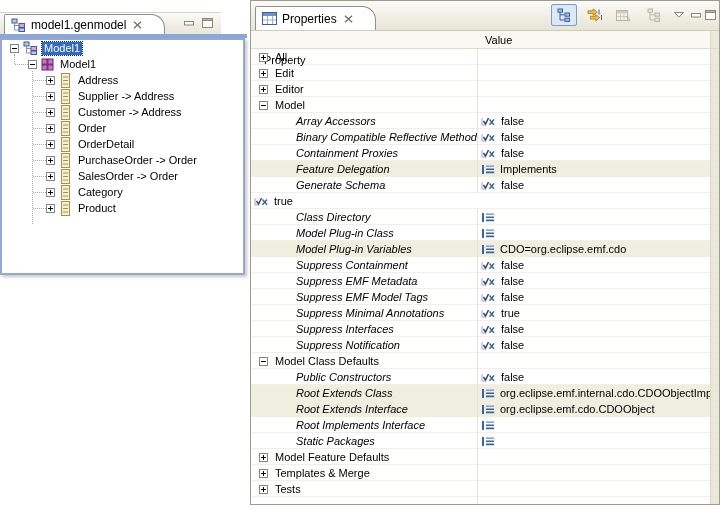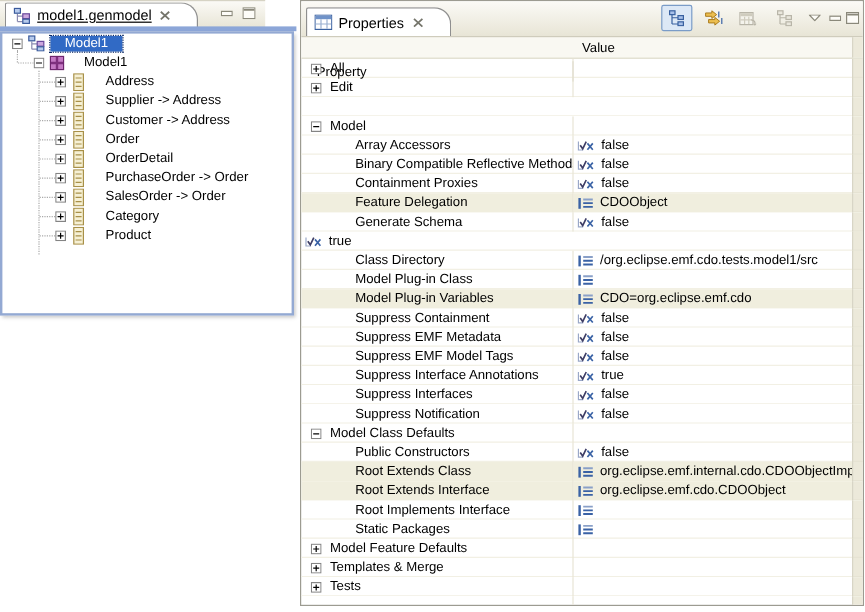--- a/index.html
+++ b/index.html
@@ -18,34 +18,34 @@
   }
   .tab{
     box-sizing:border-box;display:flex;align-items:center;gap:5px;
     background:#fff;border:1px solid #8f8f8f;border-bottom:none;
     border-radius:2px 14px 0 0;margin-left:4px;
     padding:0 22px 0 6px;font-size:12px;white-space:nowrap;
   }
   .closex{margin-left:2px;}
 
   
-  #editor-part{position:absolute;left:0;top:0;width:221px;height:268px;text-decoration:underline;}
+  #editor-part{position:absolute;left:0;top:12px;width:221px;height:268px;}
   #editor-part .tabbar{height:22px;border-top:1px solid #D6D3C4;}
   #editor-part .tab{height:21px;}
   .e-bluebar{position:absolute;left:0;top:22px;width:247px;height:4px;background:#8CA6D8;}
   .winbtns{position:absolute;right:8px;top:5px;display:flex;gap:8px;align-items:center;}
   .e-content{
     position:absolute;left:0;top:26px;width:241px;height:233px;
     border:2px solid #93A9D3;background:#fff;overflow:hidden;
     box-shadow:2px 2px 3px rgba(130,130,130,.45);
   }
   .tree-item{height:16px;display:flex;align-items:center;font-size:11px;white-space:nowrap;}
   .exp{display:inline-flex;flex:0 0 auto;margin-right:4px;}
   .tree-item .icn{margin-right:4px;}
-  .tree-label{padding:0 12px;line-height:13px;text-align:right;}
+  .tree-label{padding:0 2px;line-height:13px;text-align:right;}
   .tree-label.sel{background:#316AC5;color:#fff;outline:1px dotted #0E2B66;outline-offset:0px;}
   .hstub{flex:0 0 auto;width:13px;height:0;border-top:1px dotted #A9A9A9;margin-left:31px;}
   .rail{position:absolute;border-left:1px dotted #A9A9A9;width:0;}
   .railh{position:absolute;border-top:1px dotted #A9A9A9;height:0;}
 
   
   #props-part{
     position:absolute;left:250px;top:0;width:468px;height:503px;
     border:1px solid #9C9B91;background:#fff;overflow:hidden;
   }
@@ -60,21 +60,21 @@
     background:#F9F8F2;border-top:1px solid #CFCCBC;border-bottom:1px solid #DEDBCB;
     align-items:center;
   }
   .gh-c1{width:227px;box-sizing:border-box;padding-left:13px;height:100%;display:flex;align-items:center;border-right:1px solid #D6D3C3;margin-top:40px;}
   .gh-c2{flex:1;padding-left:7px;}
   .gh-fill{width:8px;height:100%;background:#ECE9DA;border-left:1px solid #D8D5C6;}
   .prow{display:flex;height:16px;font-size:11px;box-shadow:inset 0 -1px #F2F0E4;}
   .pc1{width:227px;box-sizing:border-box;display:flex;align-items:center;border-right:1px solid #E8E5D6;overflow:hidden;white-space:nowrap;}
   .pc1.cat{padding-left:8px;}
   .pc1.cat .exp{margin-right:7px;}
-  .pc1.child{padding-left:45px;}
+  .pc1.child{padding-left:45px;font-style:italic;}
   .pc2{flex:1;display:flex;align-items:center;gap:5px;overflow:hidden;white-space:nowrap;padding-left:3px;}
   .pfill{width:8px;background:#ECE9DA;border-left:1px solid #D8D5C6;box-shadow:inset 0 -1px #E6E3D3;}
   .prow.hl .pc1,.prow.hl .pc2{background:#F0EEDE;}
   .pname,.pval{line-height:15px;}
 </style>
 </head>
 <body>
 
 <section id="editor-part">
   <div class="tabbar">
@@ -400,20 +400,30 @@
               <path d="M2 4.5 H7" stroke="#000"></path>
               <path d="M4.5 2 V7" stroke="#000"></path>
             </svg>
           </span>
           <span class="pname">Edit</span>
         </div>
         <div class="pc2"></div>
         <div class="pfill"></div>
       </div>
       <div class="prow">
+        <div class="pc1 cat">
+          <span class="exp">
+            <svg width="9" height="9" viewBox="0 0 9 9">
+              <rect x="0.5" y="0.5" width="8" height="8" fill="#fff" stroke="#848484"></rect>
+              <path d="M2 4.5 H7" stroke="#000"></path>
+              <path d="M4.5 2 V7" stroke="#000"></path>
+            </svg>
+          </span>
+          <span class="pname">Editor</span>
+        </div>
         <div class="pc2"></div>
         <div class="pfill"></div>
       </div>
       <div class="prow">
         <div class="pc1 cat">
           <span class="exp">
             <svg width="9" height="9" viewBox="0 0 9 9">
               <rect x="0.5" y="0.5" width="8" height="8" fill="#fff" stroke="#848484"></rect>
               <path d="M2 4.5 H7" stroke="#000"></path>
             </svg>
@@ -476,21 +486,21 @@
           <span class="pname">Feature Delegation</span>
         </div>
         <div class="pc2">
           <span class="icn">
             <svg width="14" height="11" viewBox="0 0 14 11">
               <rect x="1" y="1" width="2" height="9" fill="#3A62A5"></rect>
               <path d="M5 2.2 H13" stroke="#8AA0C8" stroke-width="1.6"></path>
               <path d="M5 5.3 H13 M5 8.4 H13" stroke="#3A62A5" stroke-width="1.6"></path>
             </svg>
           </span>
-          <span class="pval">CDOObject</span>
+          <span class="pval">Implements</span>
         </div>
         <div class="pfill"></div>
       </div>
       <div class="prow">
         <div class="pc1 child">
           <span class="pname">Generate Schema</span>
         </div>
         <div class="pc2">
           <span class="icn">
             <svg width="15" height="11" viewBox="0 0 15 11">
@@ -521,21 +531,20 @@
           <span class="pname">Class Directory</span>
         </div>
         <div class="pc2">
           <span class="icn">
             <svg width="14" height="11" viewBox="0 0 14 11">
               <rect x="1" y="1" width="2" height="9" fill="#3A62A5"></rect>
               <path d="M5 2.2 H13" stroke="#8AA0C8" stroke-width="1.6"></path>
               <path d="M5 5.3 H13 M5 8.4 H13" stroke="#3A62A5" stroke-width="1.6"></path>
             </svg>
           </span>
-          <span class="pval">/org.eclipse.emf.cdo.tests.model1/src</span>
         </div>
         <div class="pfill"></div>
       </div>
       <div class="prow">
         <div class="pc1 child">
           <span class="pname">Model Plug-in Class</span>
         </div>
         <div class="pc2">
           <span class="icn">
             <svg width="14" height="11" viewBox="0 0 14 11">
@@ -606,21 +615,21 @@
               <path d="M2.5 5 L4.6 8 L7.5 2" stroke="#3E3E66" stroke-width="1.4" fill="none"></path>
               <path d="M8.5 3.5 L13 8.8 M13 3.5 L8.5 8.8" stroke="#3A62A5" stroke-width="1.4"></path>
             </svg>
           </span>
           <span class="pval">false</span>
         </div>
         <div class="pfill"></div>
       </div>
       <div class="prow">
         <div class="pc1 child">
-          <span class="pname">Suppress Interface Annotations</span>
+          <span class="pname">Suppress Minimal Annotations</span>
         </div>
         <div class="pc2">
           <span class="icn">
             <svg width="15" height="11" viewBox="0 0 15 11">
               <path d="M1 2 V9 H5" stroke="#9AA8C8" fill="none"></path>
               <path d="M2.5 5 L4.6 8 L7.5 2" stroke="#3E3E66" stroke-width="1.4" fill="none"></path>
               <path d="M8.5 3.5 L13 8.8 M13 3.5 L8.5 8.8" stroke="#3A62A5" stroke-width="1.4"></path>
             </svg>
           </span>
           <span class="pval">true</span>

